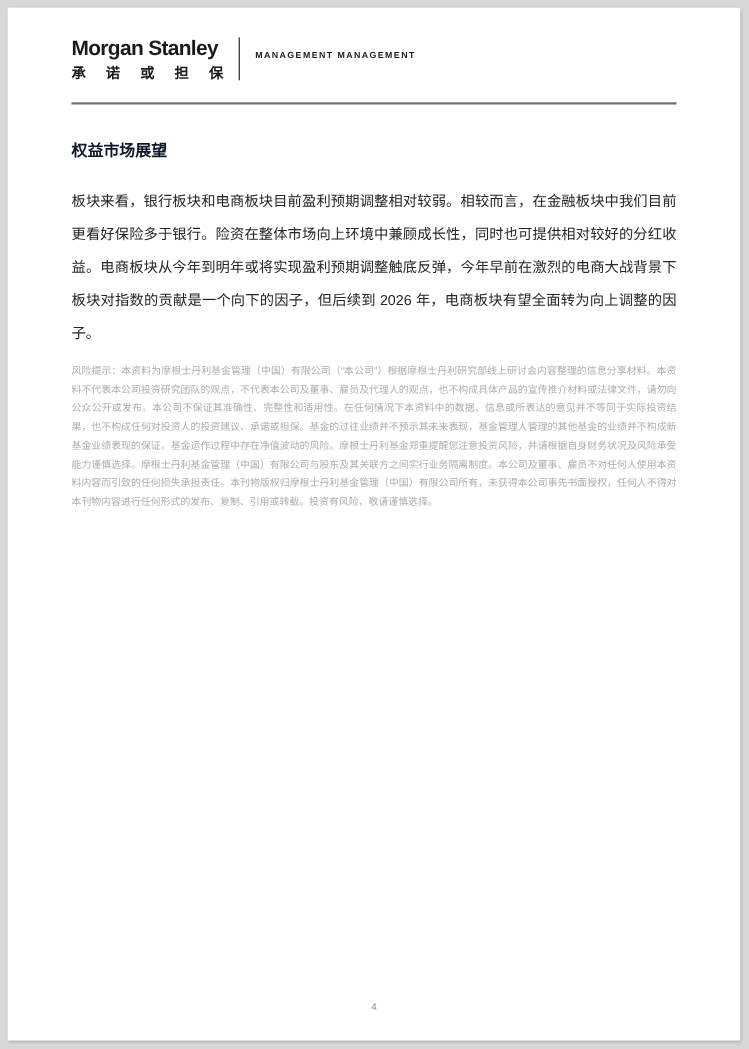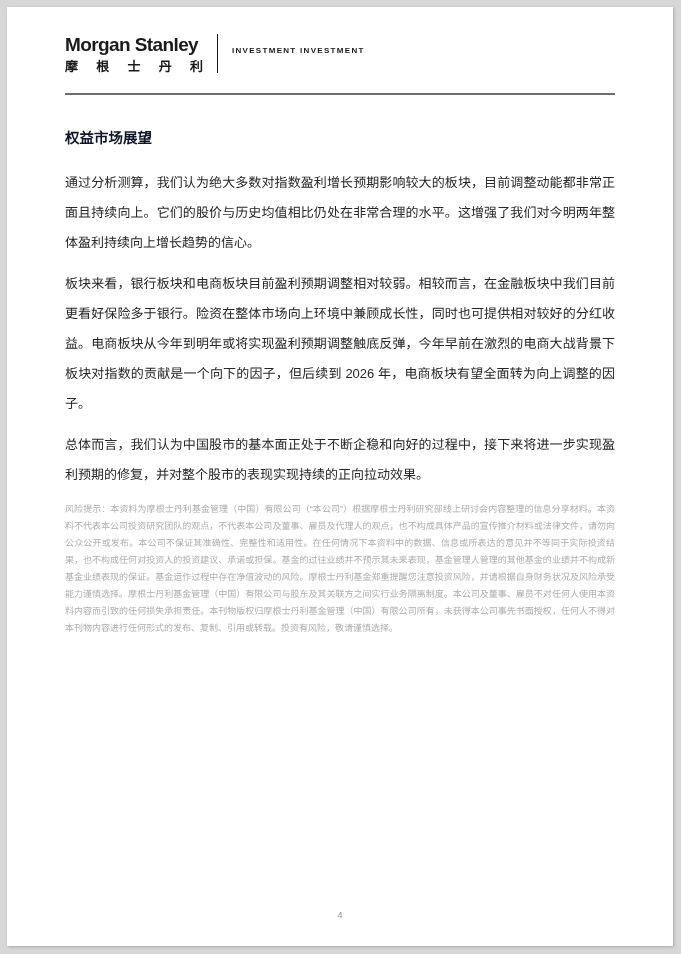--- a/index.html
+++ b/index.html
@@ -104,36 +104,34 @@
 <body>
 
 <div class="canvas">
   <div class="page">
     <div class="content">
 
       <header>
         <div class="logo-row">
           <div class="logo-left">
             <div class="wordmark-en">Morgan Stanley</div>
-            <div class="wordmark-cn">摩根士丹利</div>
+            <div class="wordmark-cn">承诺或担保</div>
           </div>
           <div class="logo-divider"></div>
-          <div class="logo-division">INVESTMENT INVESTMENT</div>
+          <div class="logo-division">MANAGEMENT MANAGEMENT</div>
         </div>
         <div class="header-rule"></div>
       </header>
 
       <main>
         <h1 class="section-title">权益市场展望</h1>
 
-        <p class="body-para">通过分析测算，我们认为绝大多数对指数盈利增长预期影响较大的板块，目前调整动能都非常正面且持续向上。它们的股价与历史均值相比仍处在非常合理的水平。这增强了我们对今明两年整体盈利持续向上增长趋势的信心。</p>
 
         <p class="body-para">板块来看，银行板块和电商板块目前盈利预期调整相对较弱。相较而言，在金融板块中我们目前更看好保险多于银行。险资在整体市场向上环境中兼顾成长性，同时也可提供相对较好的分红收益。电商板块从今年到明年或将实现盈利预期调整触底反弹，今年早前在激烈的电商大战背景下板块对指数的贡献是一个向下的因子，但后续到 2026 年，电商板块有望全面转为向上调整的因子。</p>
 
-        <p class="body-para">总体而言，我们认为中国股市的基本面正处于不断企稳和向好的过程中，接下来将进一步实现盈利预期的修复，并对整个股市的表现实现持续的正向拉动效果。</p>
 
         <p class="disclaimer">风险提示：本资料为摩根士丹利基金管理（中国）有限公司（“本公司”）根据摩根士丹利研究部线上研讨会内容整理的信息分享材料。本资料不代表本公司投资研究团队的观点，不代表本公司及董事、雇员及代理人的观点，也不构成具体产品的宣传推介材料或法律文件，请勿向公众公开或发布。本公司不保证其准确性、完整性和适用性。在任何情况下本资料中的数据、信息或所表达的意见并不等同于实际投资结果，也不构成任何对投资人的投资建议、承诺或担保。基金的过往业绩并不预示其未来表现，基金管理人管理的其他基金的业绩并不构成新基金业绩表现的保证。基金运作过程中存在净值波动的风险。摩根士丹利基金郑重提醒您注意投资风险，并请根据自身财务状况及风险承受能力谨慎选择。摩根士丹利基金管理（中国）有限公司与股东及其关联方之间实行业务隔离制度。本公司及董事、雇员不对任何人使用本资料内容而引致的任何损失承担责任。本刊物版权归摩根士丹利基金管理（中国）有限公司所有，未获得本公司事先书面授权，任何人不得对本刊物内容进行任何形式的发布、复制、引用或转载。投资有风险，敬请谨慎选择。</p>
       </main>
 
     </div>
 
     <div class="page-number">4</div>
   </div>
 </div>
 

